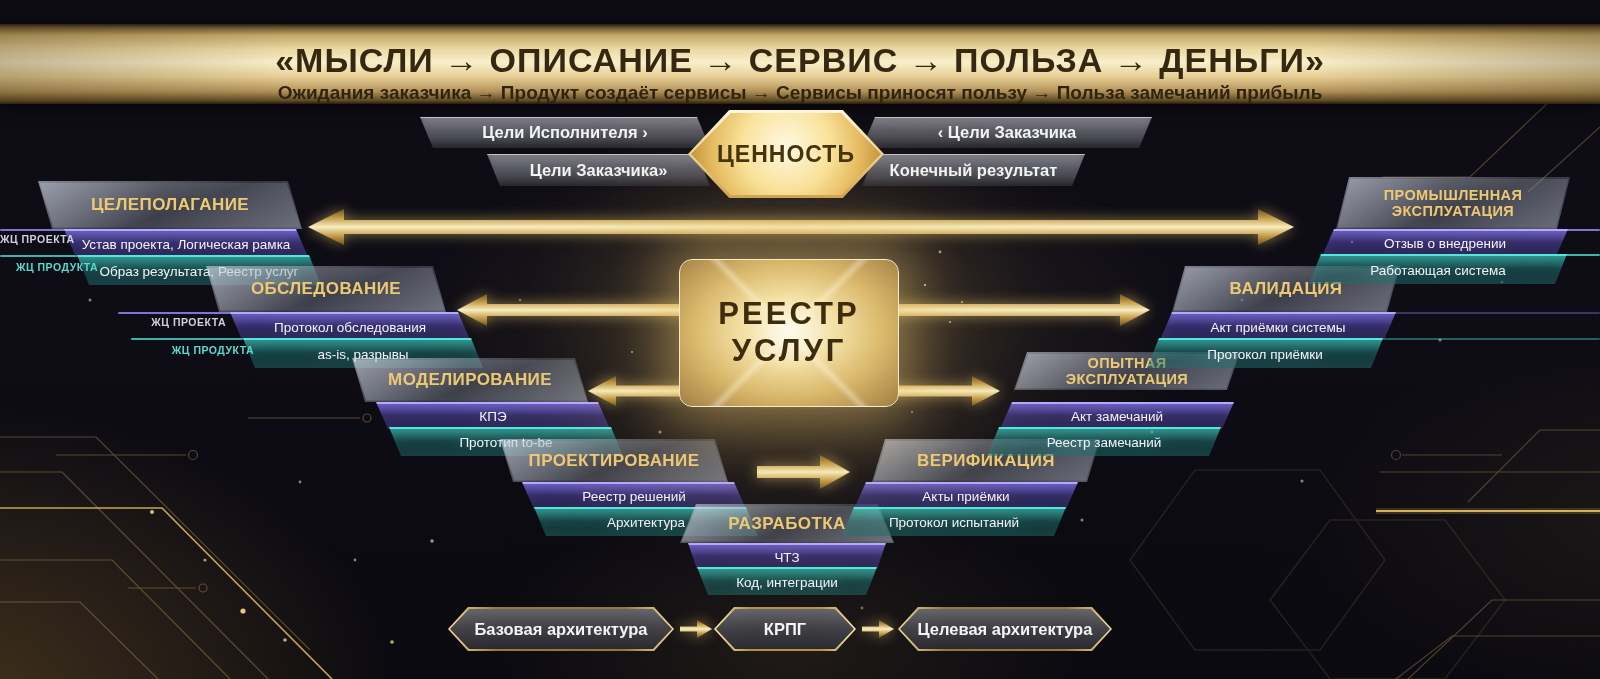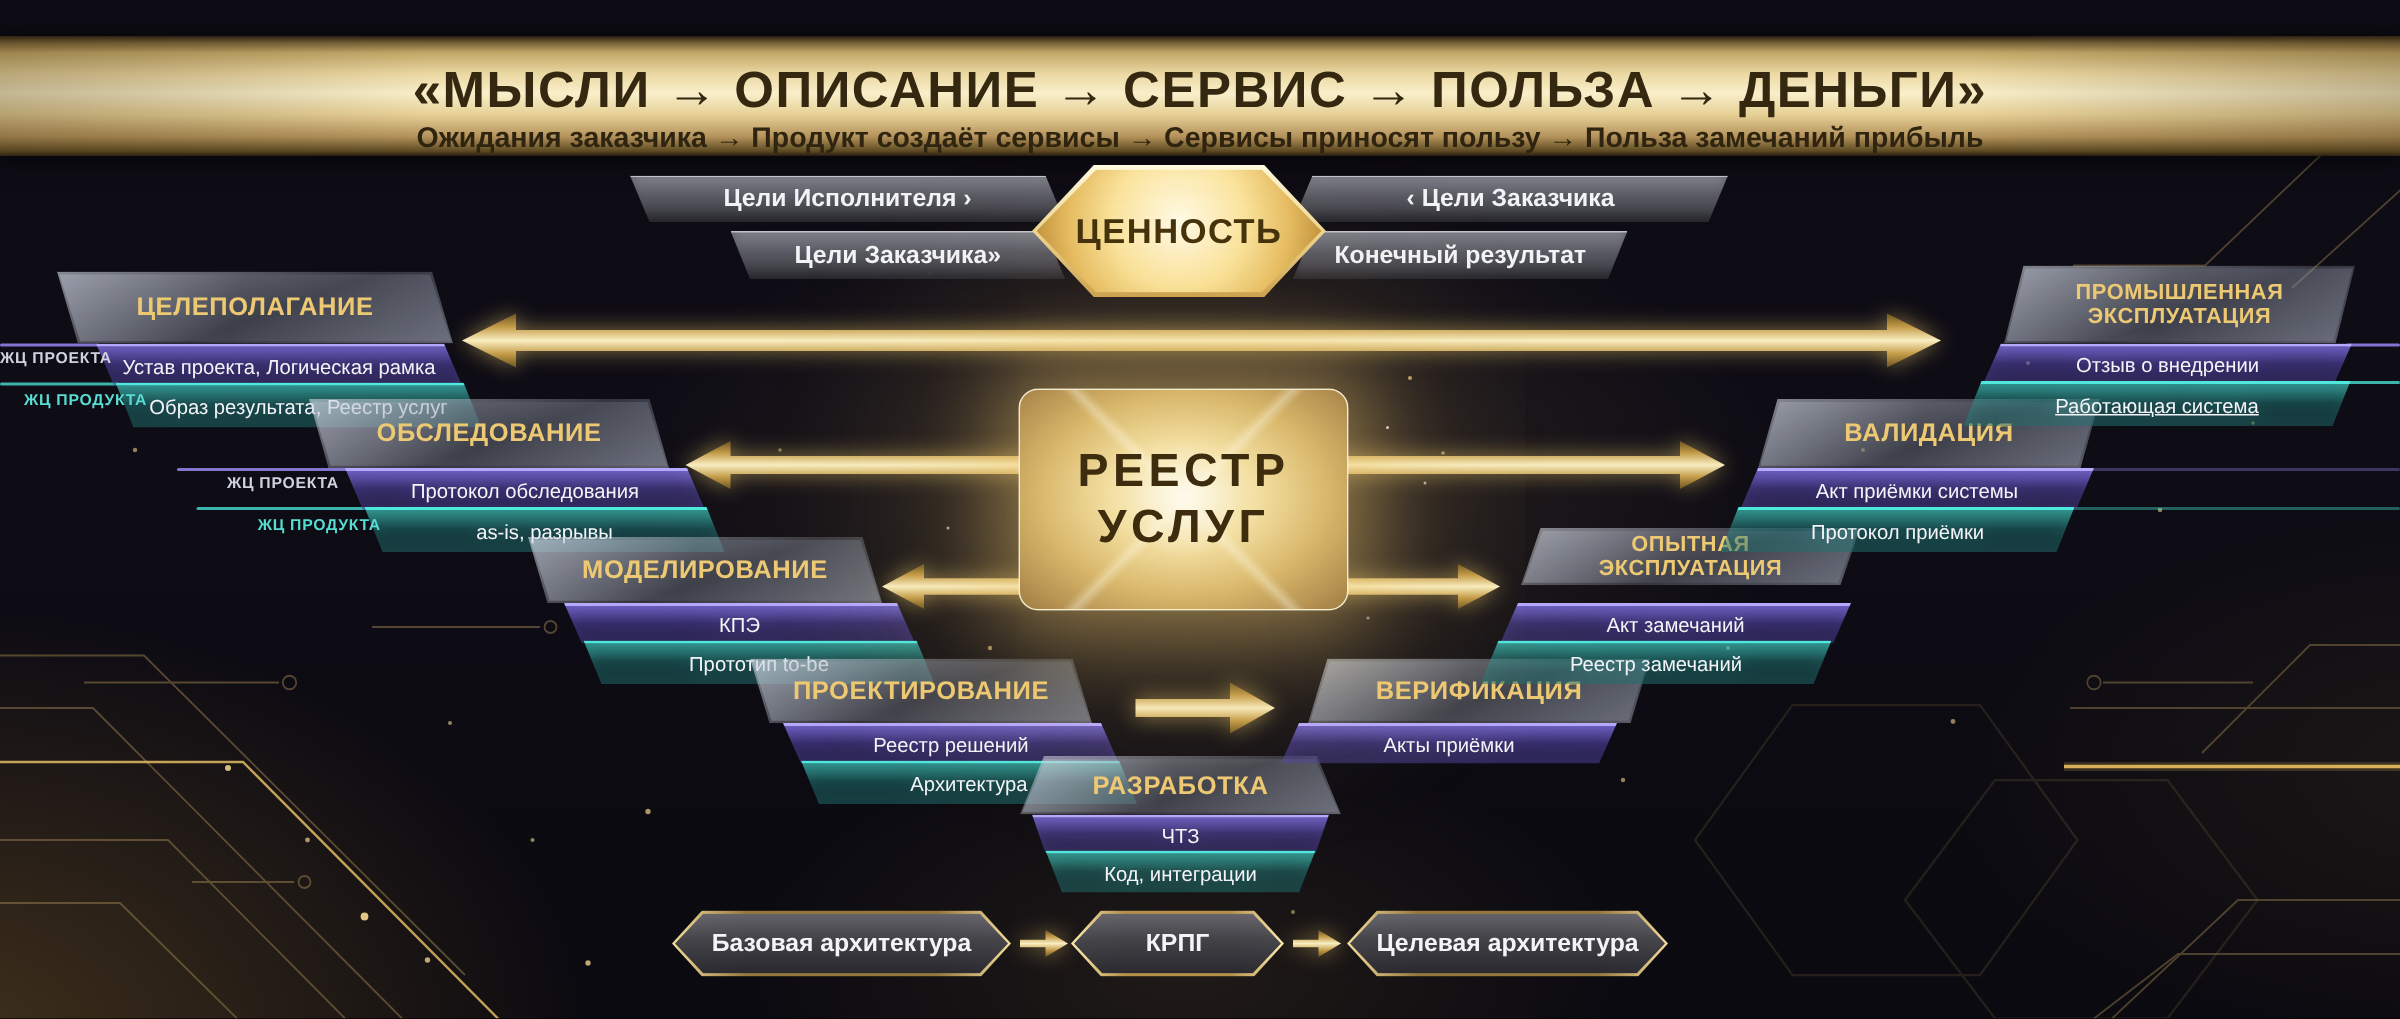--- a/index.html
+++ b/index.html
@@ -264,20 +264,23 @@
     <span>Код, интеграции</span>
     </div>
 
   <div class="gtitle side-r" style="left:872px;top:439px;width:228px;height:43px;--s:13px;">
     <div class="gtitle-in side-r"></div>
     <span class="txt">ВЕРИФИКАЦИЯ</span>
     </div>
   <div class="prow purple side-r" style="left:854px;top:482px;width:224px;height:25px;">
     <span>Акты приёмки</span>
     </div>
+  <div class="prow teal side-r" style="left:842px;top:507px;width:224px;height:27px;">
+    <span>Протокол испытаний</span>
+    </div>
 
   <div class="gtitle two side-r" style="left:1014px;top:352px;width:226px;height:38px;--s:13px;">
     <div class="gtitle-in side-r"></div>
     <span class="txt" style="width:150px;">ОПЫТНАЯ ЭКСПЛУАТАЦИЯ</span>
     </div>
   <div class="prow purple side-r" style="left:1000px;top:402px;width:234px;height:25px;">
     <span>Акт замечаний</span>
     </div>
   <div class="prow teal side-r" style="left:987px;top:427px;width:234px;height:27px;">
     <span>Реестр замечаний</span>
@@ -296,21 +299,21 @@
   <div class="xline purple" style="left:1394px;top:312px;width:206px;opacity:.4;"></div>
   <div class="xline teal" style="left:1381px;top:338px;width:219px;opacity:.5;"></div>
 
   <div class="gtitle two side-r" style="left:1336px;top:177px;width:234px;height:52px;--s:13px;">
     <div class="gtitle-in side-r"></div>
     <span class="txt" style="width:170px;">ПРОМЫШЛЕННАЯ ЭКСПЛУАТАЦИЯ</span>
     </div>
   <div class="prow purple side-r" style="left:1322px;top:229px;width:246px;height:25px;">
     <span>Отзыв о внедрении</span>
     </div>
-  <div class="prow teal side-r" style="left:1309px;top:254px;width:258px;height:28px;text-decoration:underline;">
+  <div class="prow teal side-r" style="left:1309px;top:254px;width:258px;height:28px;">
     <span>Работающая система</span>
     </div>
   <div class="xline purple" style="left:1564px;top:229px;width:36px;"></div>
   <div class="xline teal" style="left:1562px;top:254px;width:38px;"></div>
 
   <div class="reestr">
     <span class="txt">РЕЕСТР УСЛУГ</span>
   </div>
 
   <div class="pill" style="left:448px;width:226px;">

